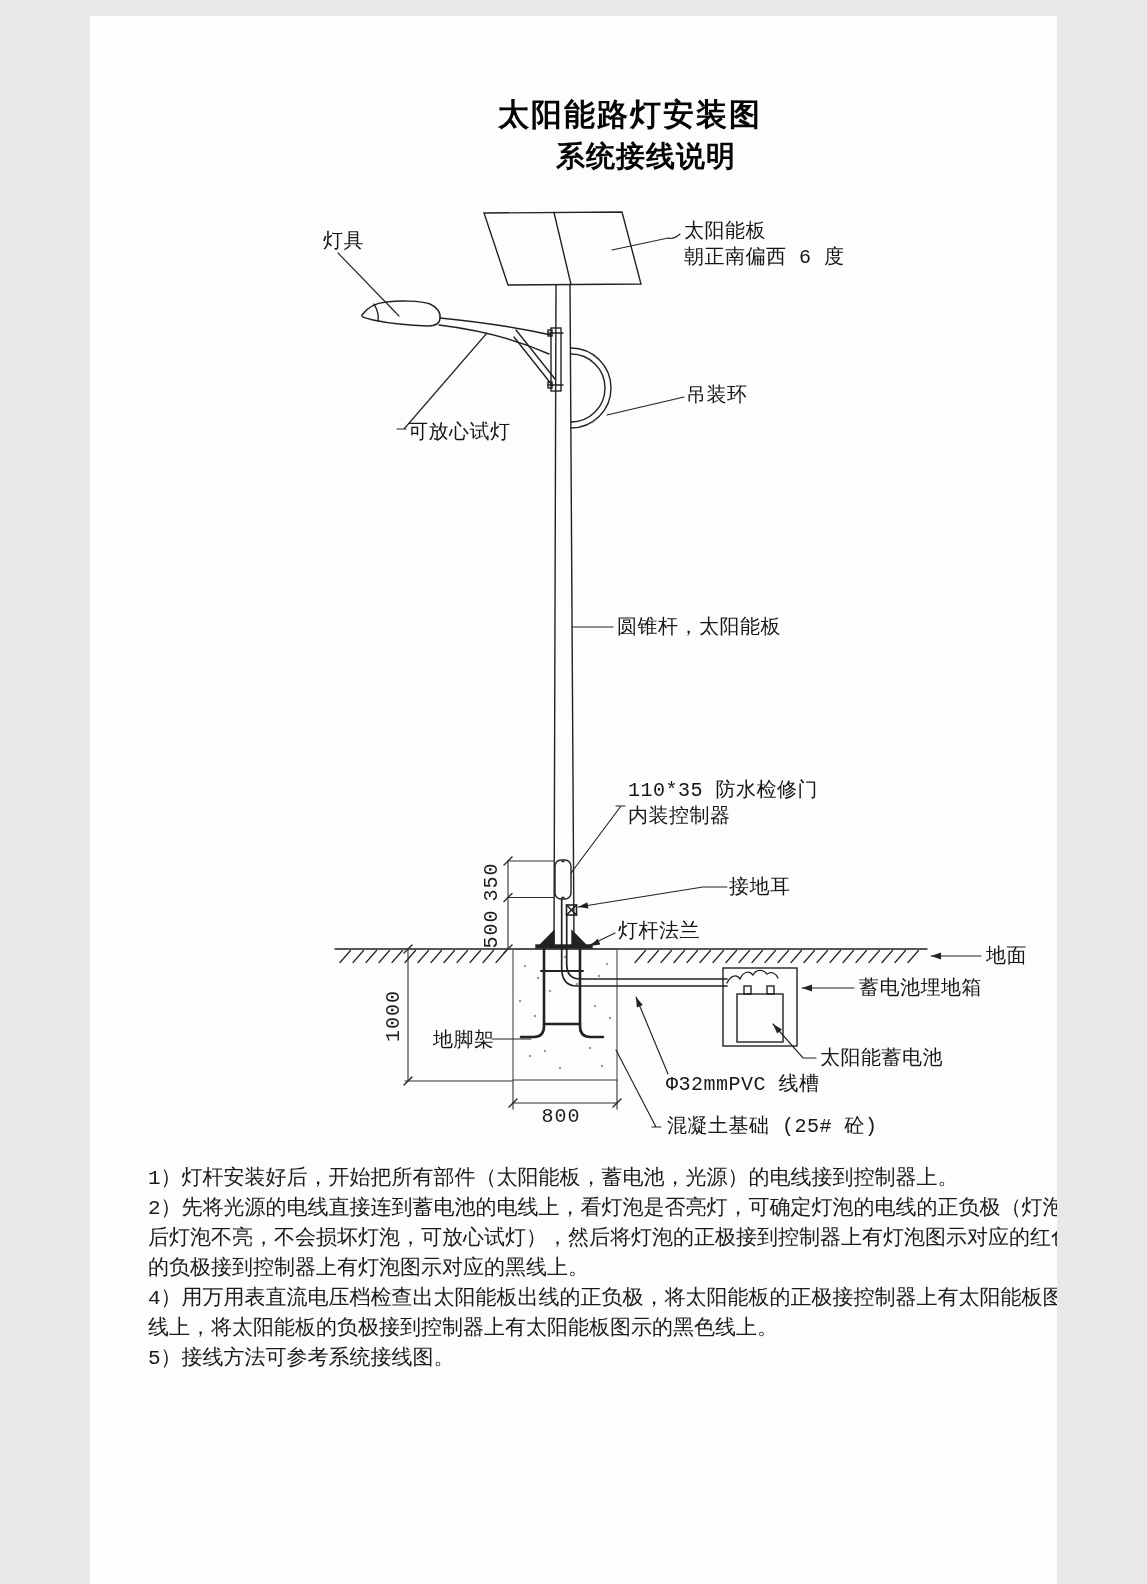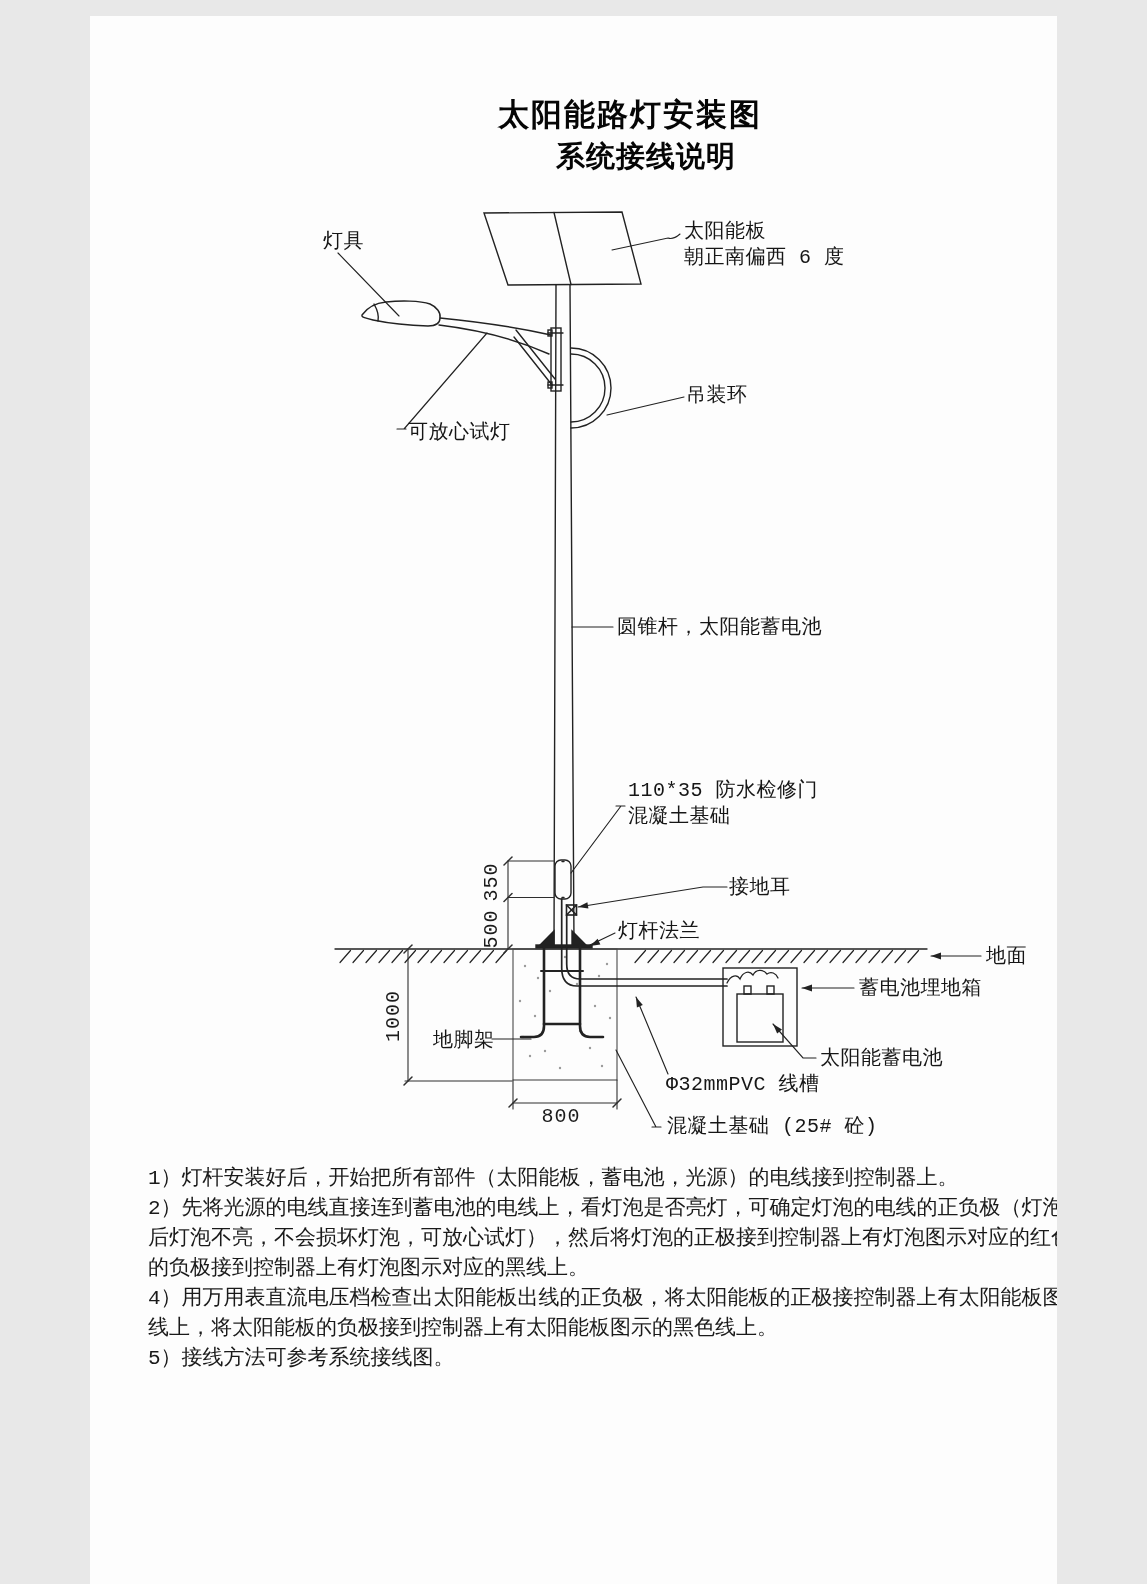--- a/index.html
+++ b/index.html
@@ -197,25 +197,25 @@
 
   <div class="lbl" style="left:594px;top:203px;">
     <div>太阳能板</div>
     <div>朝正南偏西 6 度</div>
   </div>
 
   <div class="lbl" style="left:596px;top:367px;">吊装环</div>
 
   <div class="lbl" style="left:318px;top:404px;">可放心试灯</div>
 
-  <div class="lbl" style="left:527px;top:599px;">圆锥杆，太阳能蓄电池</div>
+  <div class="lbl" style="left:527px;top:599px;">圆锥杆，太阳能板</div>
 
   <div class="lbl" style="left:538px;top:762px;">
     <div>110*35 防水检修门</div>
-    <div>混凝土基础</div>
+    <div>内装控制器</div>
   </div>
 
   <div class="lbl" style="left:639px;top:859px;">接地耳</div>
 
   <div class="lbl" style="left:528px;top:903px;">灯杆法兰</div>
 
   <div class="lbl" style="left:896px;top:928px;">地面</div>
 
   <div class="lbl" style="left:769px;top:960px;">蓄电池埋地箱</div>
 

